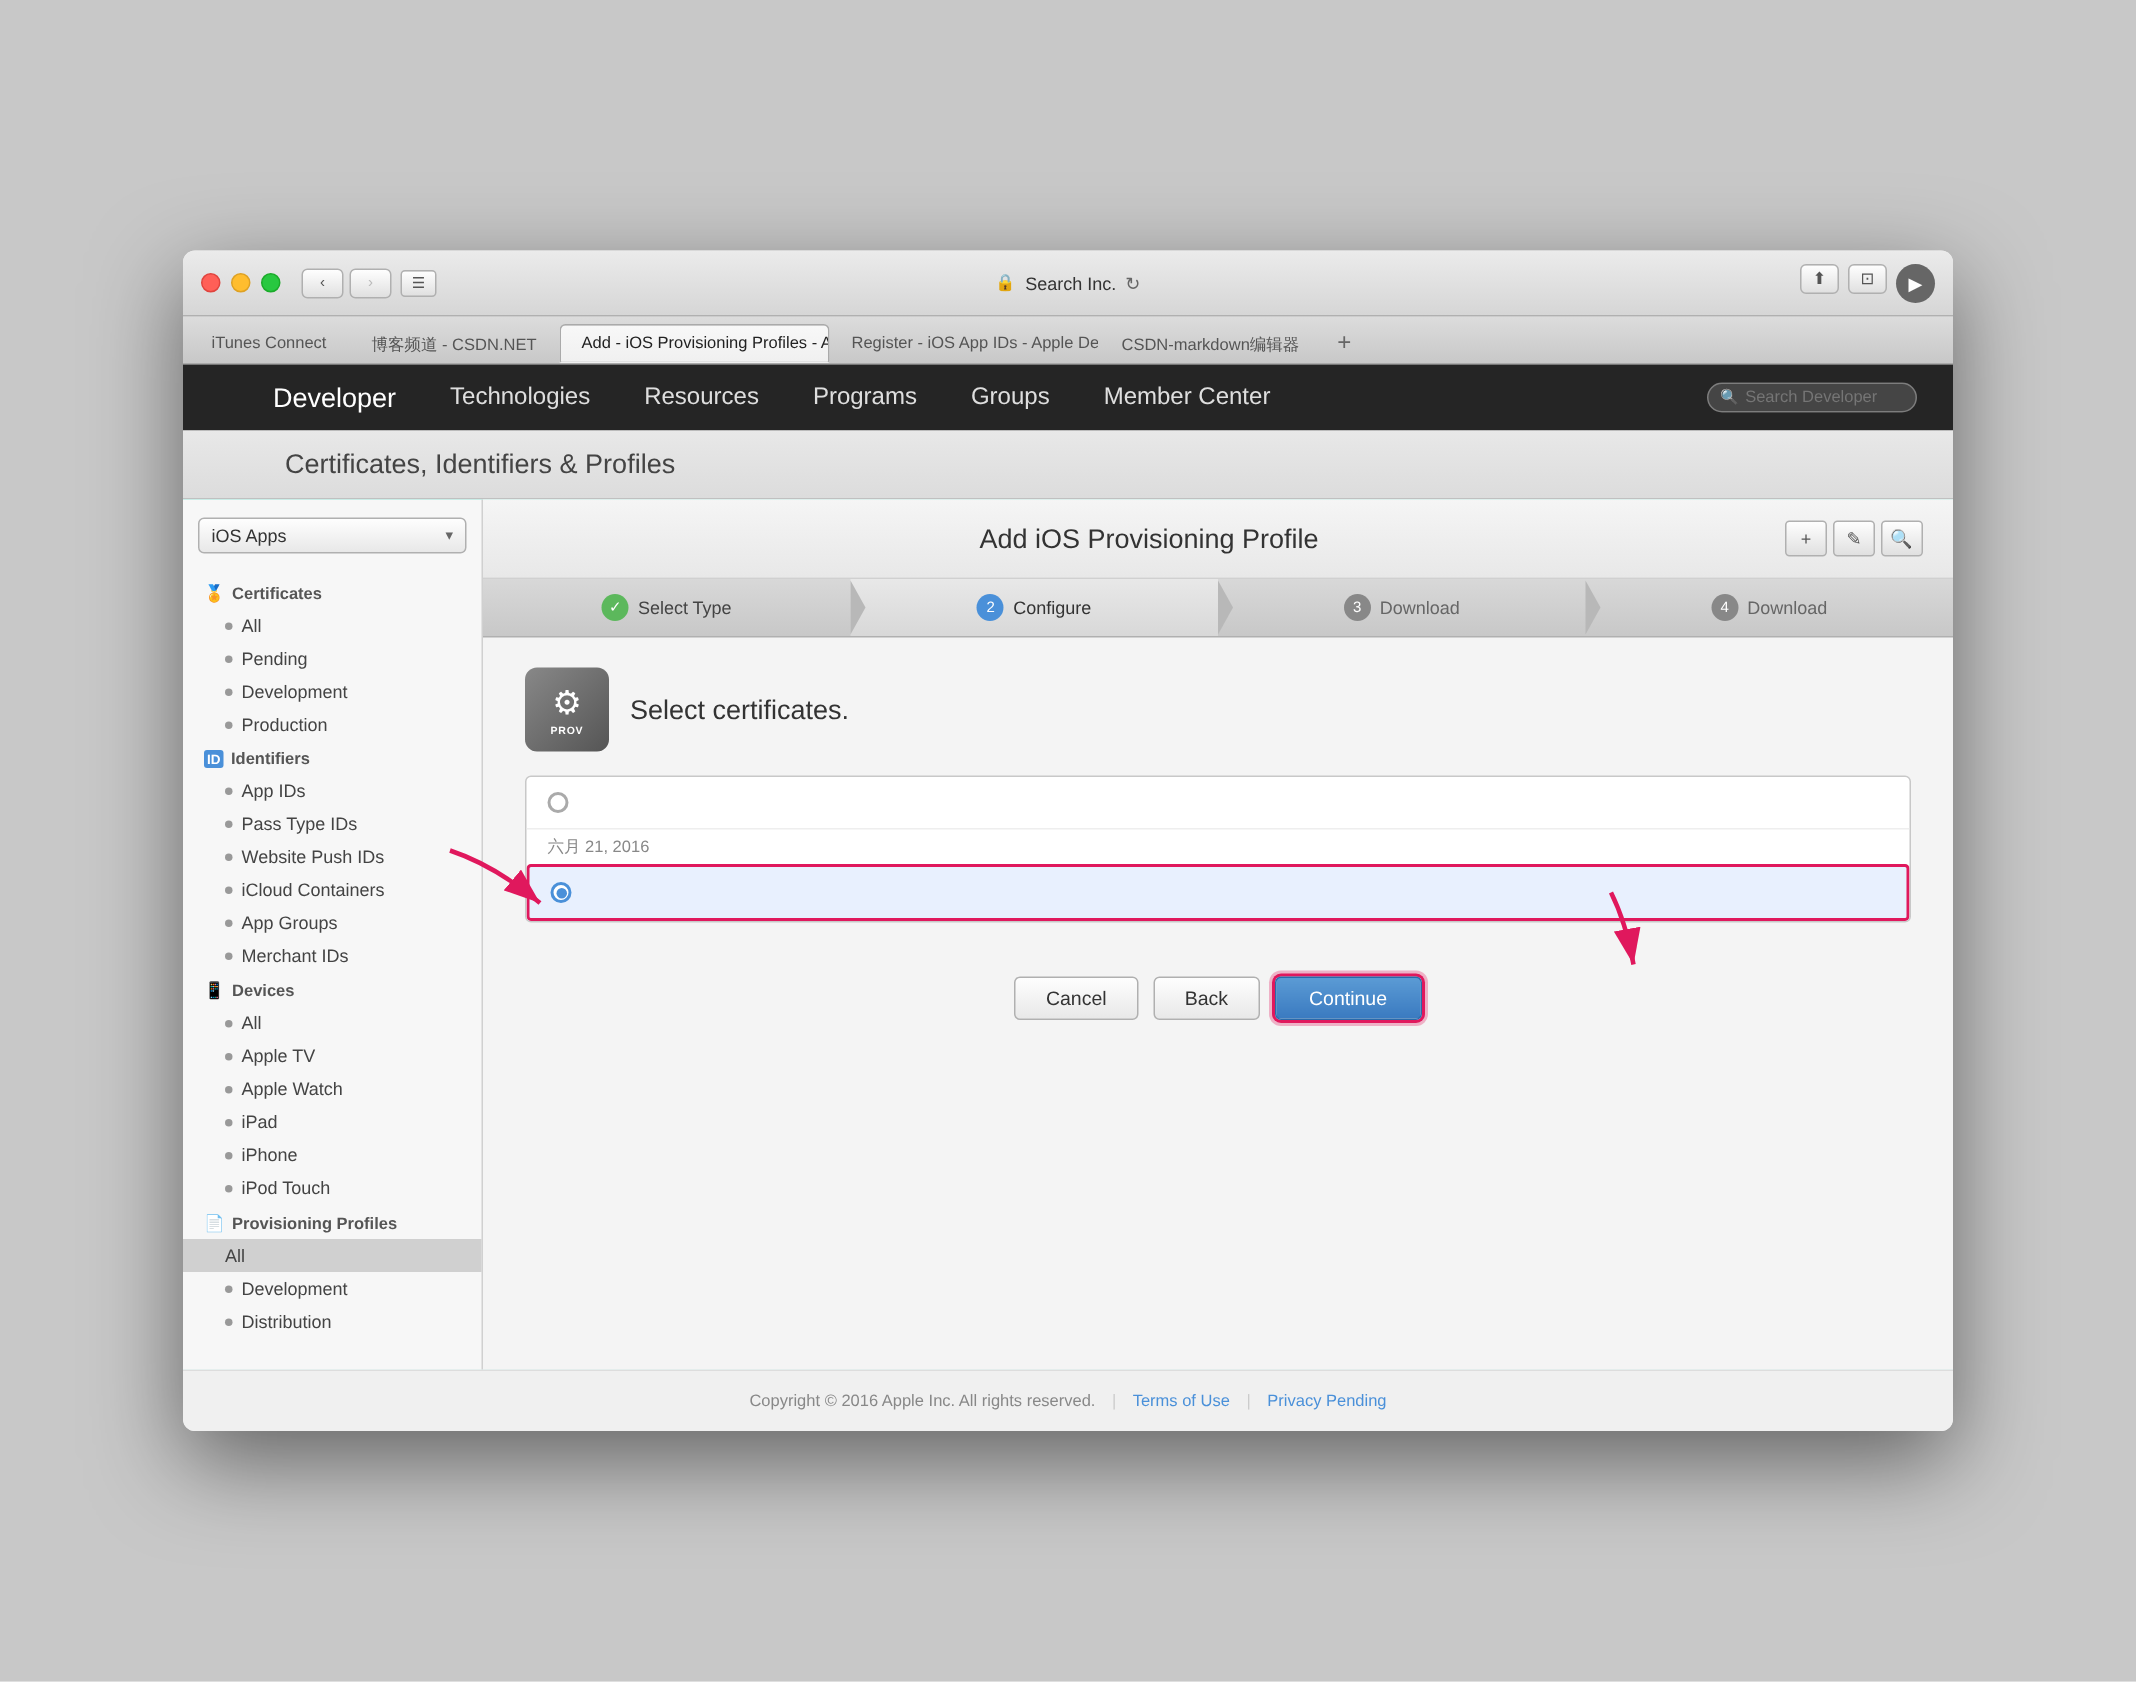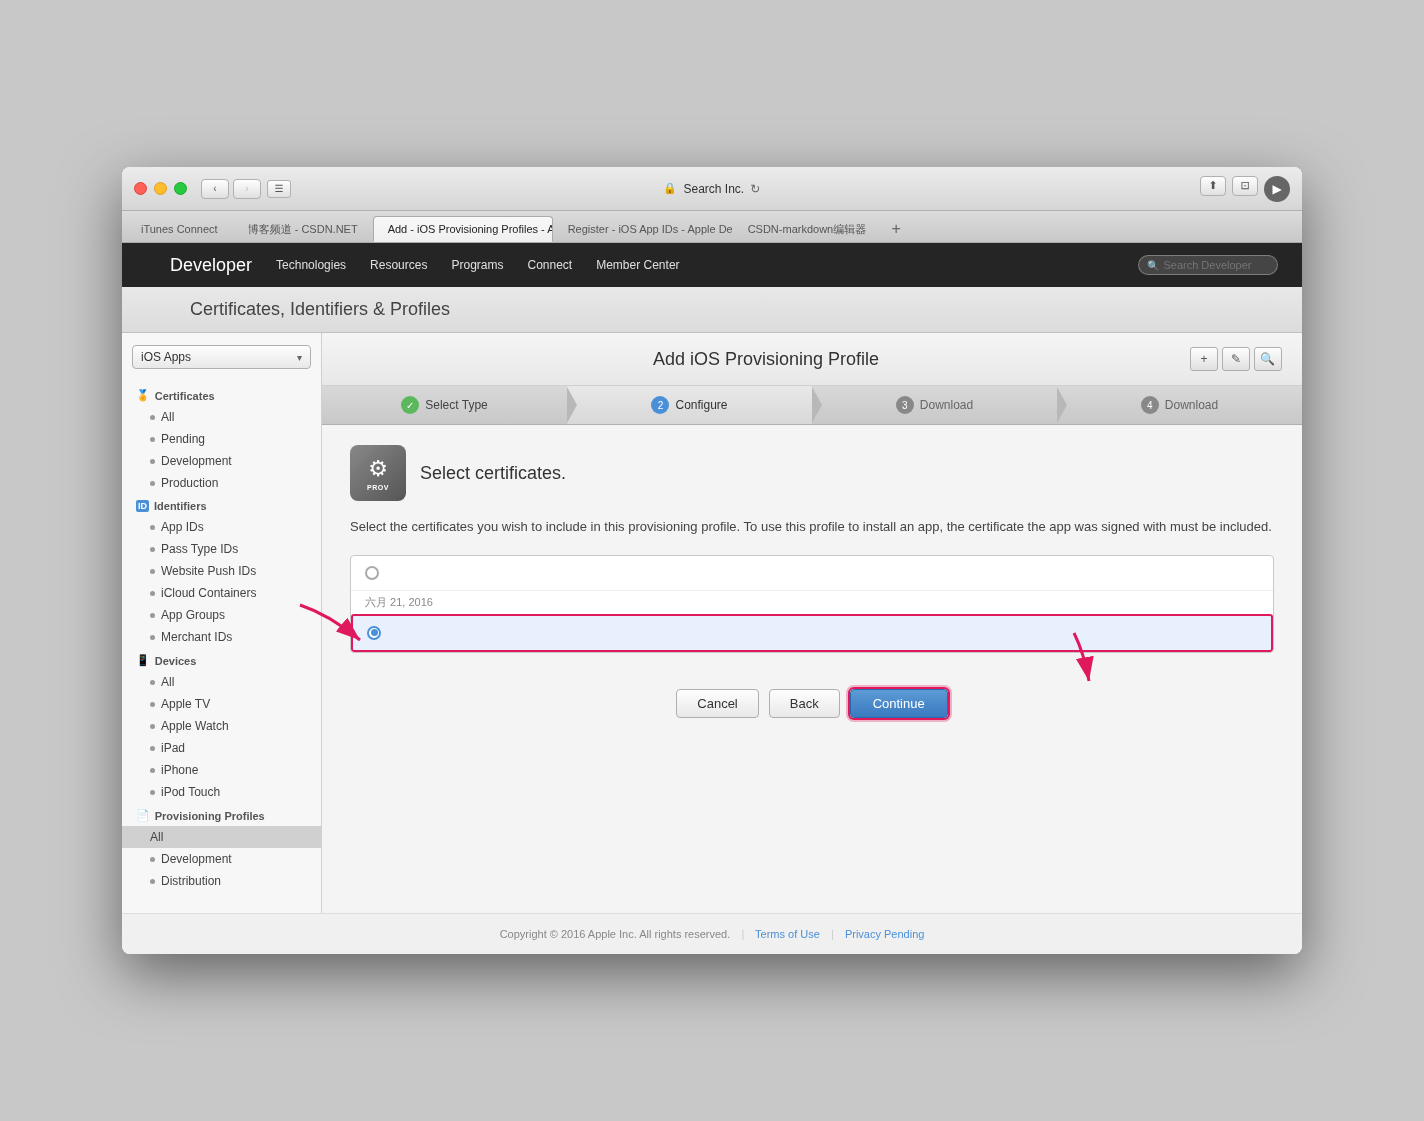--- a/index.html
+++ b/index.html
@@ -173,30 +173,30 @@
       margin-bottom: 2px;
     }
 
     
     .apple-nav {
       background: rgba(0,0,0,0.85);
       height: 44px;
       display: flex;
       align-items: center;
       padding: 0 24px;
-      gap: 24px;
+      gap: 36px;
     }
     .apple-logo {
       color: white;
       font-size: 18px;
       cursor: pointer;
     }
     .apple-nav-link {
       color: rgba(255,255,255,0.85);
-      font-size: 12px;
+      font-size: 16px;
       cursor: pointer;
       text-decoration: none;
     }
     .apple-nav-spacer { flex: 1; }
     .apple-search-bar {
       background: rgba(255,255,255,0.15);
       border: 1px solid rgba(255,255,255,0.3);
       border-radius: 10px;
       height: 20px;
       padding: 0 8px;
@@ -589,21 +589,21 @@
     </div>
     <div class="tab-add">+</div>
   </div>
 
   <div class="apple-nav">
     <span class="apple-logo"></span>
     <span class="developer-text">Developer</span>
     <span class="apple-nav-link">Technologies</span>
     <span class="apple-nav-link">Resources</span>
     <span class="apple-nav-link">Programs</span>
-    <span class="apple-nav-link">Connect</span>
+    <span class="apple-nav-link">Groups</span>
     <span class="apple-nav-link">Member Center</span>
     <div class="apple-nav-spacer"></div>
     <div class="apple-search-bar">
       <span style="font-size:10px;">🔍</span>
       <input type="text" style="background: transparent; border: none; color: rgba(255, 255, 255, 0.7); font-size: 11px; outline: none; width: 100px;" placeholder="Search Developer">
     </div>
   </div>
 
   <div class="page-header">
     <h1>Certificates, Identifiers &amp; Profiles</h1>
@@ -749,21 +749,20 @@
       <div class="certs-area arrow-container">
 
         <div class="cert-header">
           <div class="prov-icon">
             <div class="prov-gear">⚙</div>
             <div class="prov-label">PROV</div>
           </div>
           <h2 class="select-certs-title">Select certificates.</h2>
         </div>
 
-        <p class="cert-description">Select the certificates you wish to include in this provisioning profile. To use this profile to install an app, the certificate the app was signed with must be included.</p>
 
         <div style="position: relative;">
           <div class="cert-list-box">
 
             <div class="cert-item">
               <div class="cert-radio"></div>
               <div style="flex:1; display:flex; flex-direction:column; gap:5px;">
                 <div class="cert-blurred"></div>
               </div>
             </div>

